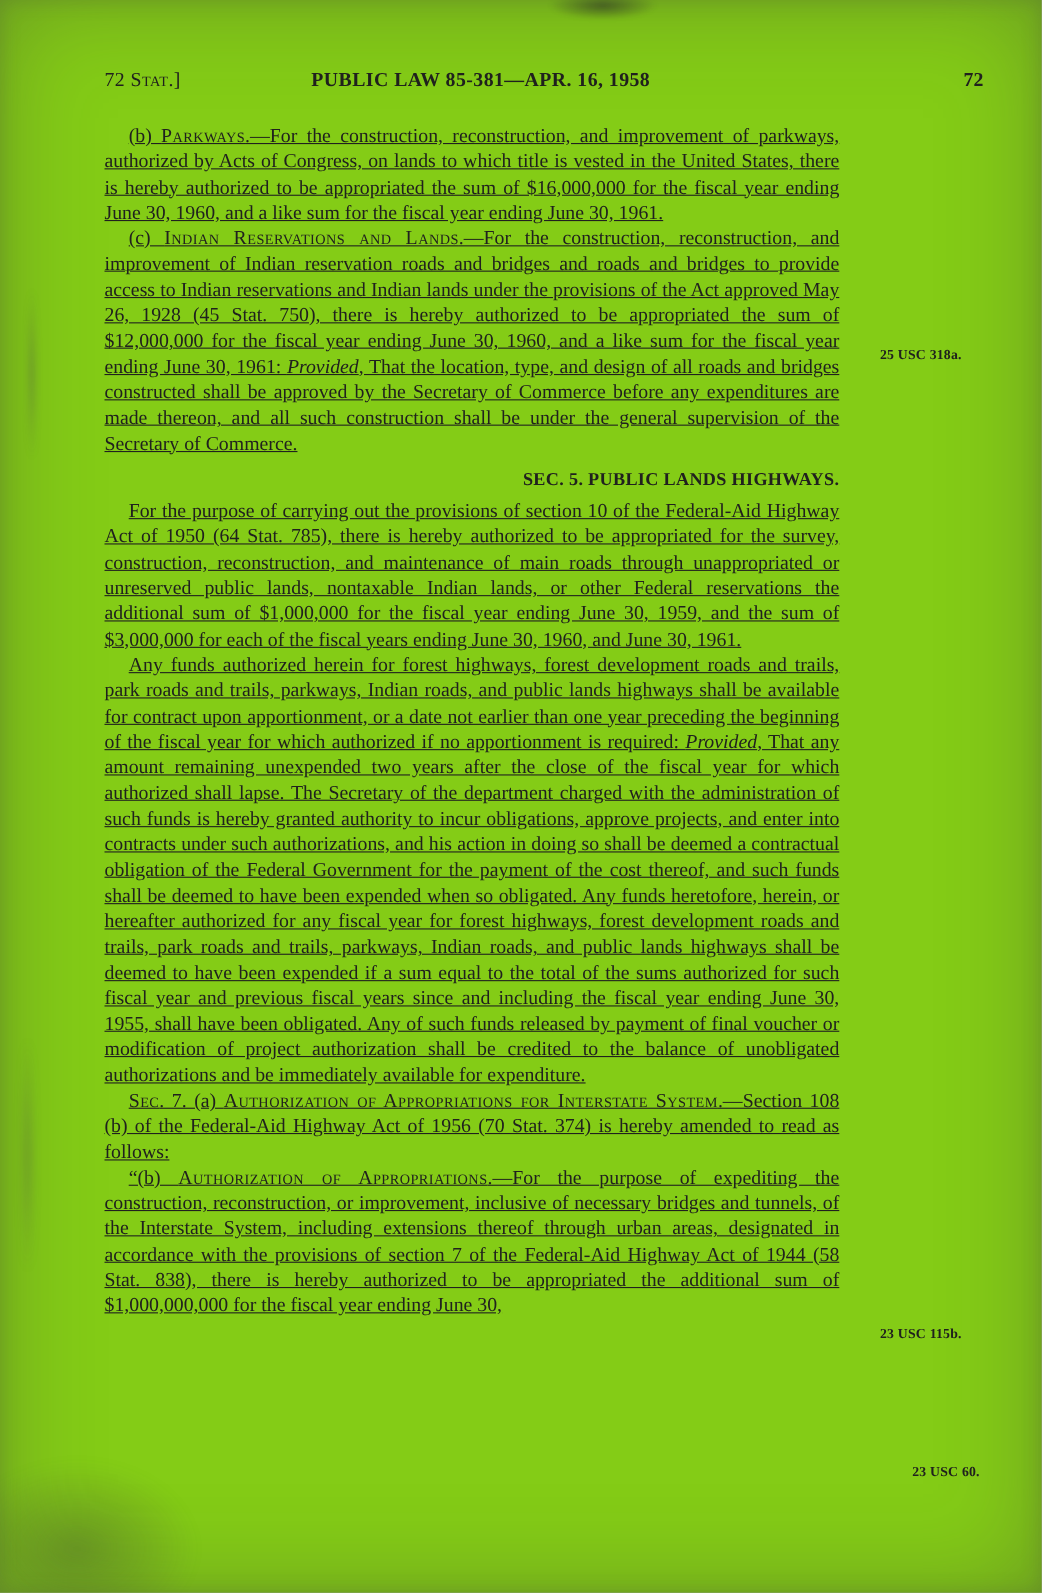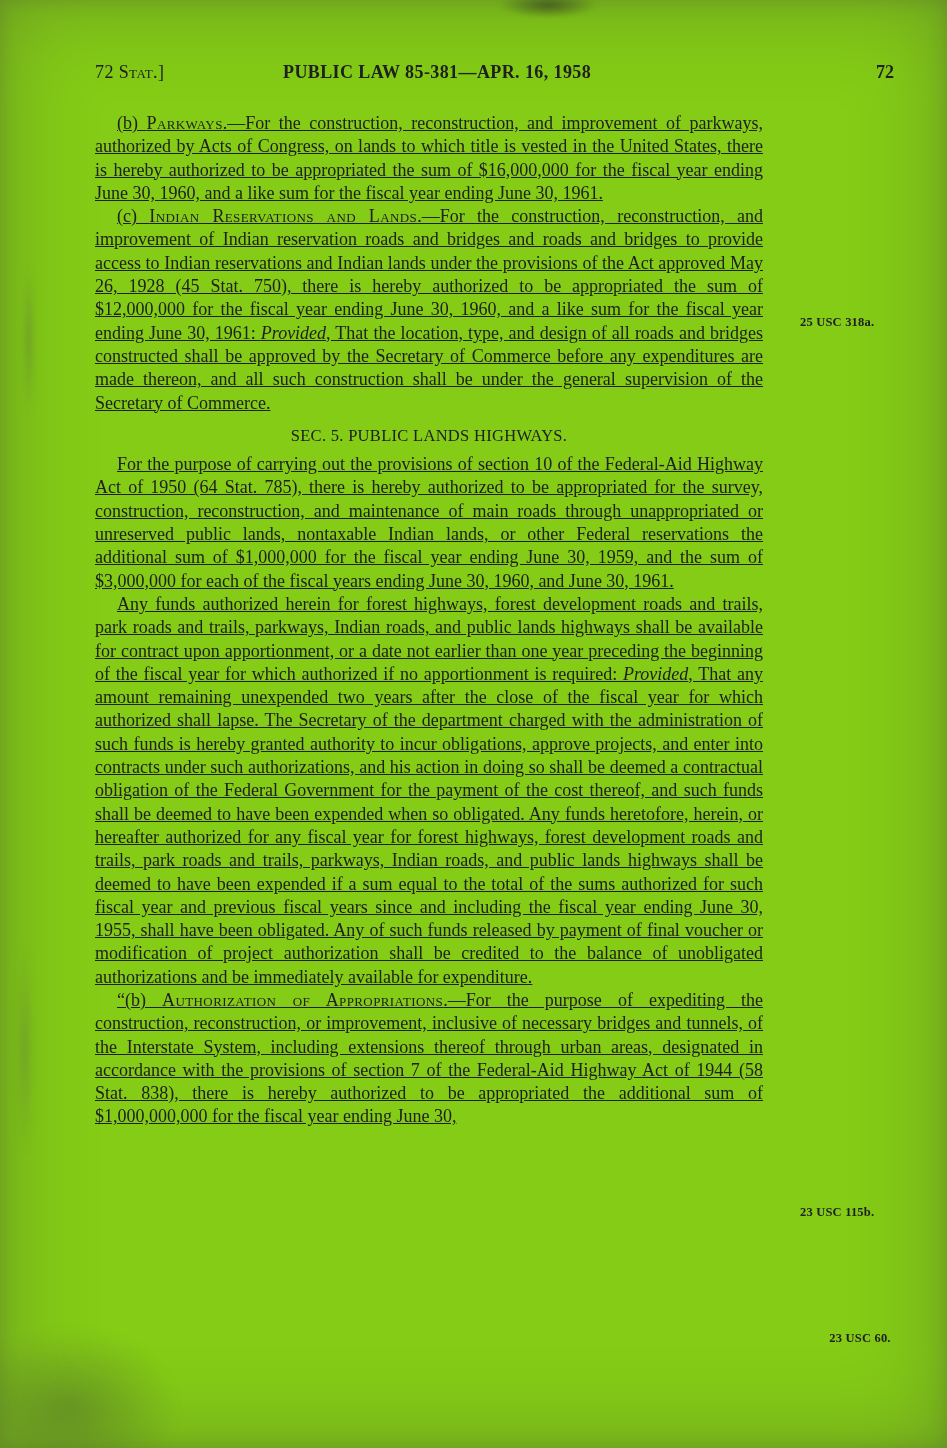--- a/index.html
+++ b/index.html
@@ -80,23 +80,23 @@
     width: 668px;
     font-size: 18px;
     line-height: 23.3px;
     text-align: justify;
   }
   .para { margin: 0; text-decoration: underline; }
   .para.indent { text-indent: 22px; }
   .heading {
     margin: 9px 0 6px 0;
     font-size: 16.5px;
-    font-weight: normal;
+    font-weight: bold;
     letter-spacing: 0.3px;
-    text-align: center;
+    text-align: right;
     text-indent: 0;
   }
   .sc { font-variant: small-caps; letter-spacing: 0.4px; }
   .i  { font-style: italic; }
 
   .margin-notes { position: absolute; inset: 0; pointer-events: none; }
   .margin-note {
     position: absolute;
     left: 800px;
     width: 120px;
@@ -122,20 +122,21 @@
     <span class="law-title">PUBLIC LAW 85-381—APR. 16, 1958</span>
     <span class="page-number">72</span>
   </div>
 
   <div class="doc-body" id="doc-body">
       <p class="para indent"><span>(b) </span><span class="sc">Parkways</span><span>.—For the construction, reconstruction, and improvement of parkways, authorized by Acts of Congress, on lands to which title is vested in the United States, there is hereby authorized to be appropriated the sum of $16,000,000 for the fiscal year ending June 30, 1960, and a like sum for the fiscal year ending June 30, 1961.</span></p>
       <p class="para indent"><span>(c) </span><span class="sc">Indian Reservations and Lands</span><span>.—For the construction, reconstruction, and improvement of Indian reservation roads and bridges and roads and bridges to provide access to Indian reservations and Indian lands under the provisions of the Act approved May 26, 1928 (45 Stat. 750), there is hereby authorized to be appropriated the sum of $12,000,000 for the fiscal year ending June 30, 1960, and a like sum for the fiscal year ending June 30, 1961: </span><span class="i">Provided</span><span>, That the location, type, and design of all roads and bridges constructed shall be approved by the Secretary of Commerce before any expenditures are made thereon, and all such construction shall be under the general supervision of the Secretary of Commerce.</span></p>
       <h2 class="heading"><span>SEC. 5. PUBLIC LANDS HIGHWAYS.</span></h2>
       <p class="para indent"><span>For the purpose of carrying out the provisions of section 10 of the Federal-Aid Highway Act of 1950 (64 Stat. 785), there is hereby authorized to be appropriated for the survey, construction, reconstruction, and maintenance of main roads through unappropriated or unreserved public lands, nontaxable Indian lands, or other Federal reservations the additional sum of $1,000,000 for the fiscal year ending June 30, 1959, and the sum of $3,000,000 for each of the fiscal years ending June 30, 1960, and June 30, 1961.</span></p>
       <p class="para indent"><span>Any funds authorized herein for forest highways, forest development roads and trails, park roads and trails, parkways, Indian roads, and public lands highways shall be available for contract upon apportionment, or a date not earlier than one year preceding the beginning of the fiscal year for which authorized if no apportionment is required: </span><span class="i">Provided</span><span>, That any amount remaining unexpended two years after the close of the fiscal year for which authorized shall lapse.  The Secretary of the department charged with the administration of such funds is hereby granted authority to incur obligations, approve projects, and enter into contracts under such authorizations, and his action in doing so shall be deemed a contractual obligation of the Federal Government for the payment of the cost thereof, and such funds shall be deemed to have been expended when so obligated.  Any funds heretofore, herein, or hereafter authorized for any fiscal year for forest highways, forest development roads and trails, park roads and trails, parkways, Indian roads, and public lands highways shall be deemed to have been expended if a sum equal to the total of the sums authorized for such fiscal year and previous fiscal years since and including the fiscal year ending June 30, 1955, shall have been obligated.  Any of such funds released by payment of final voucher or modification of project authorization shall be credited to the balance of unobligated authorizations and be immediately available for expenditure.</span></p>
+      <p class="para indent"><span class="sc">Sec</span><span>. 7. (a) </span><span class="sc">Authorization of Appropriations for Interstate System</span><span>.—Section 108 (b) of the Federal-Aid Highway Act of 1956 (70 Stat. 374) is hereby amended to read as follows:</span></p>
       <p class="para indent"><span>“(b) </span><span class="sc">Authorization of Appropriations</span><span>.—For the purpose of expediting the construction, reconstruction, or improvement, inclusive of necessary bridges and tunnels, of the Interstate System, including extensions thereof through urban areas, designated in accordance with the provisions of section 7 of the Federal-Aid Highway Act of 1944 (58 Stat. 838), there is hereby authorized to be appropriated the additional sum of $1,000,000,000 for the fiscal year ending June 30,</span></p>
     </div>
 
   <div class="margin-notes" id="margin-notes">
       <div class="margin-note" style="top: 287px; margin-top: 28px;">25 USC 318a.</div>
       <div class="margin-note" style="top: 1205px;">23 USC 115b.</div>
       <div class="margin-note" style="top: 1331px; text-align: center;">23 USC 60.</div>
     </div>
 
 </div>

